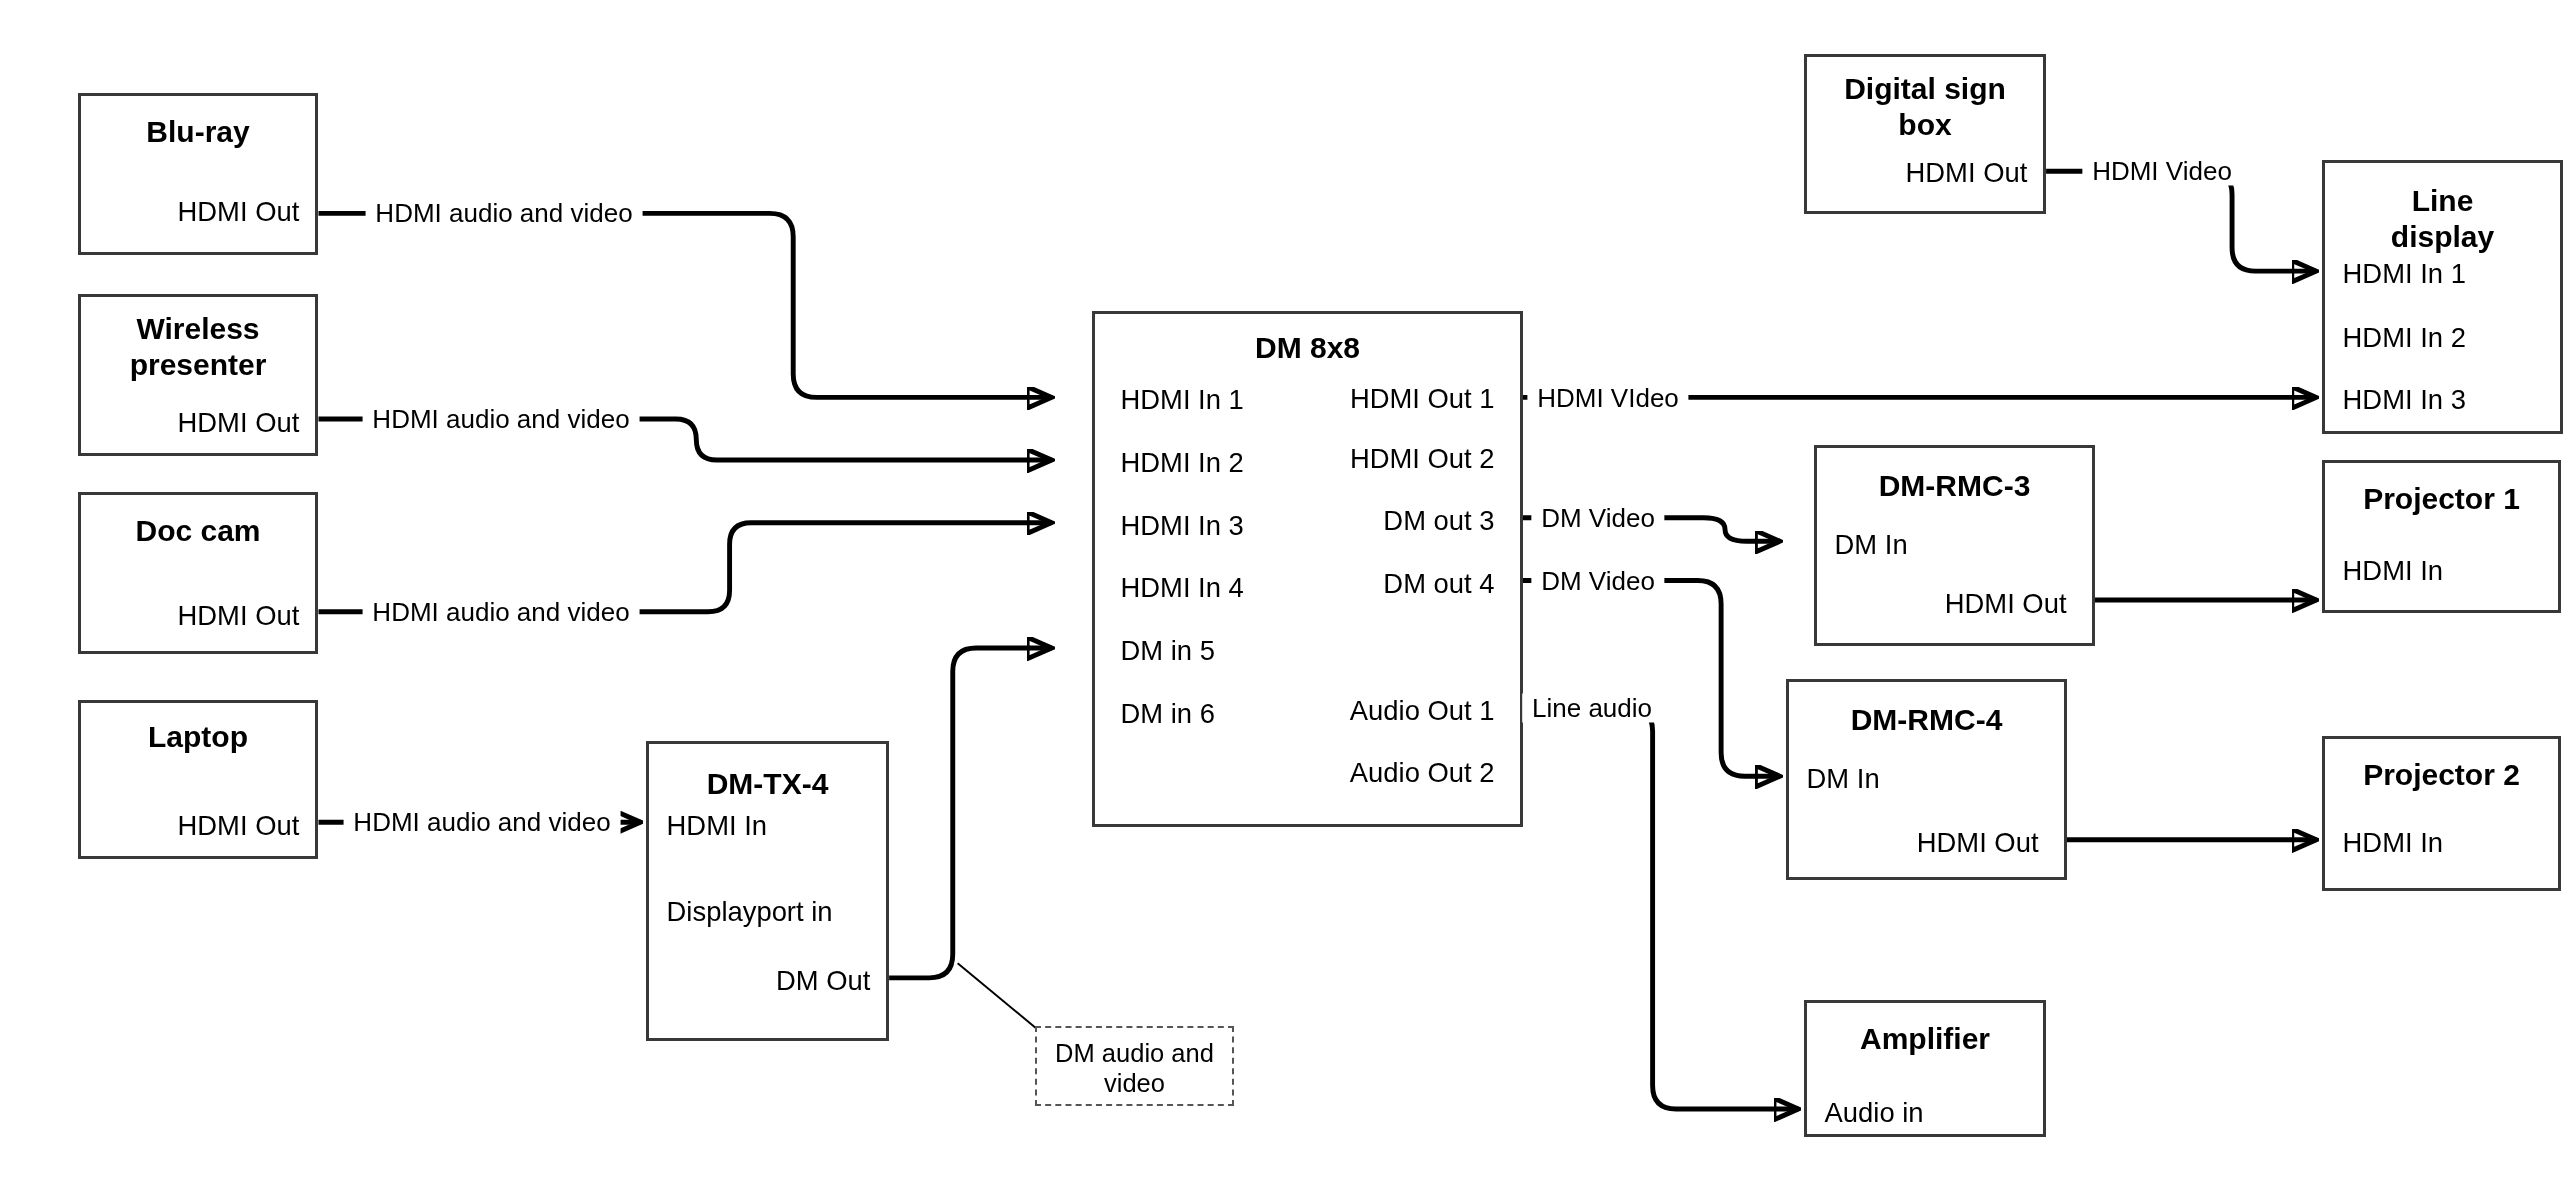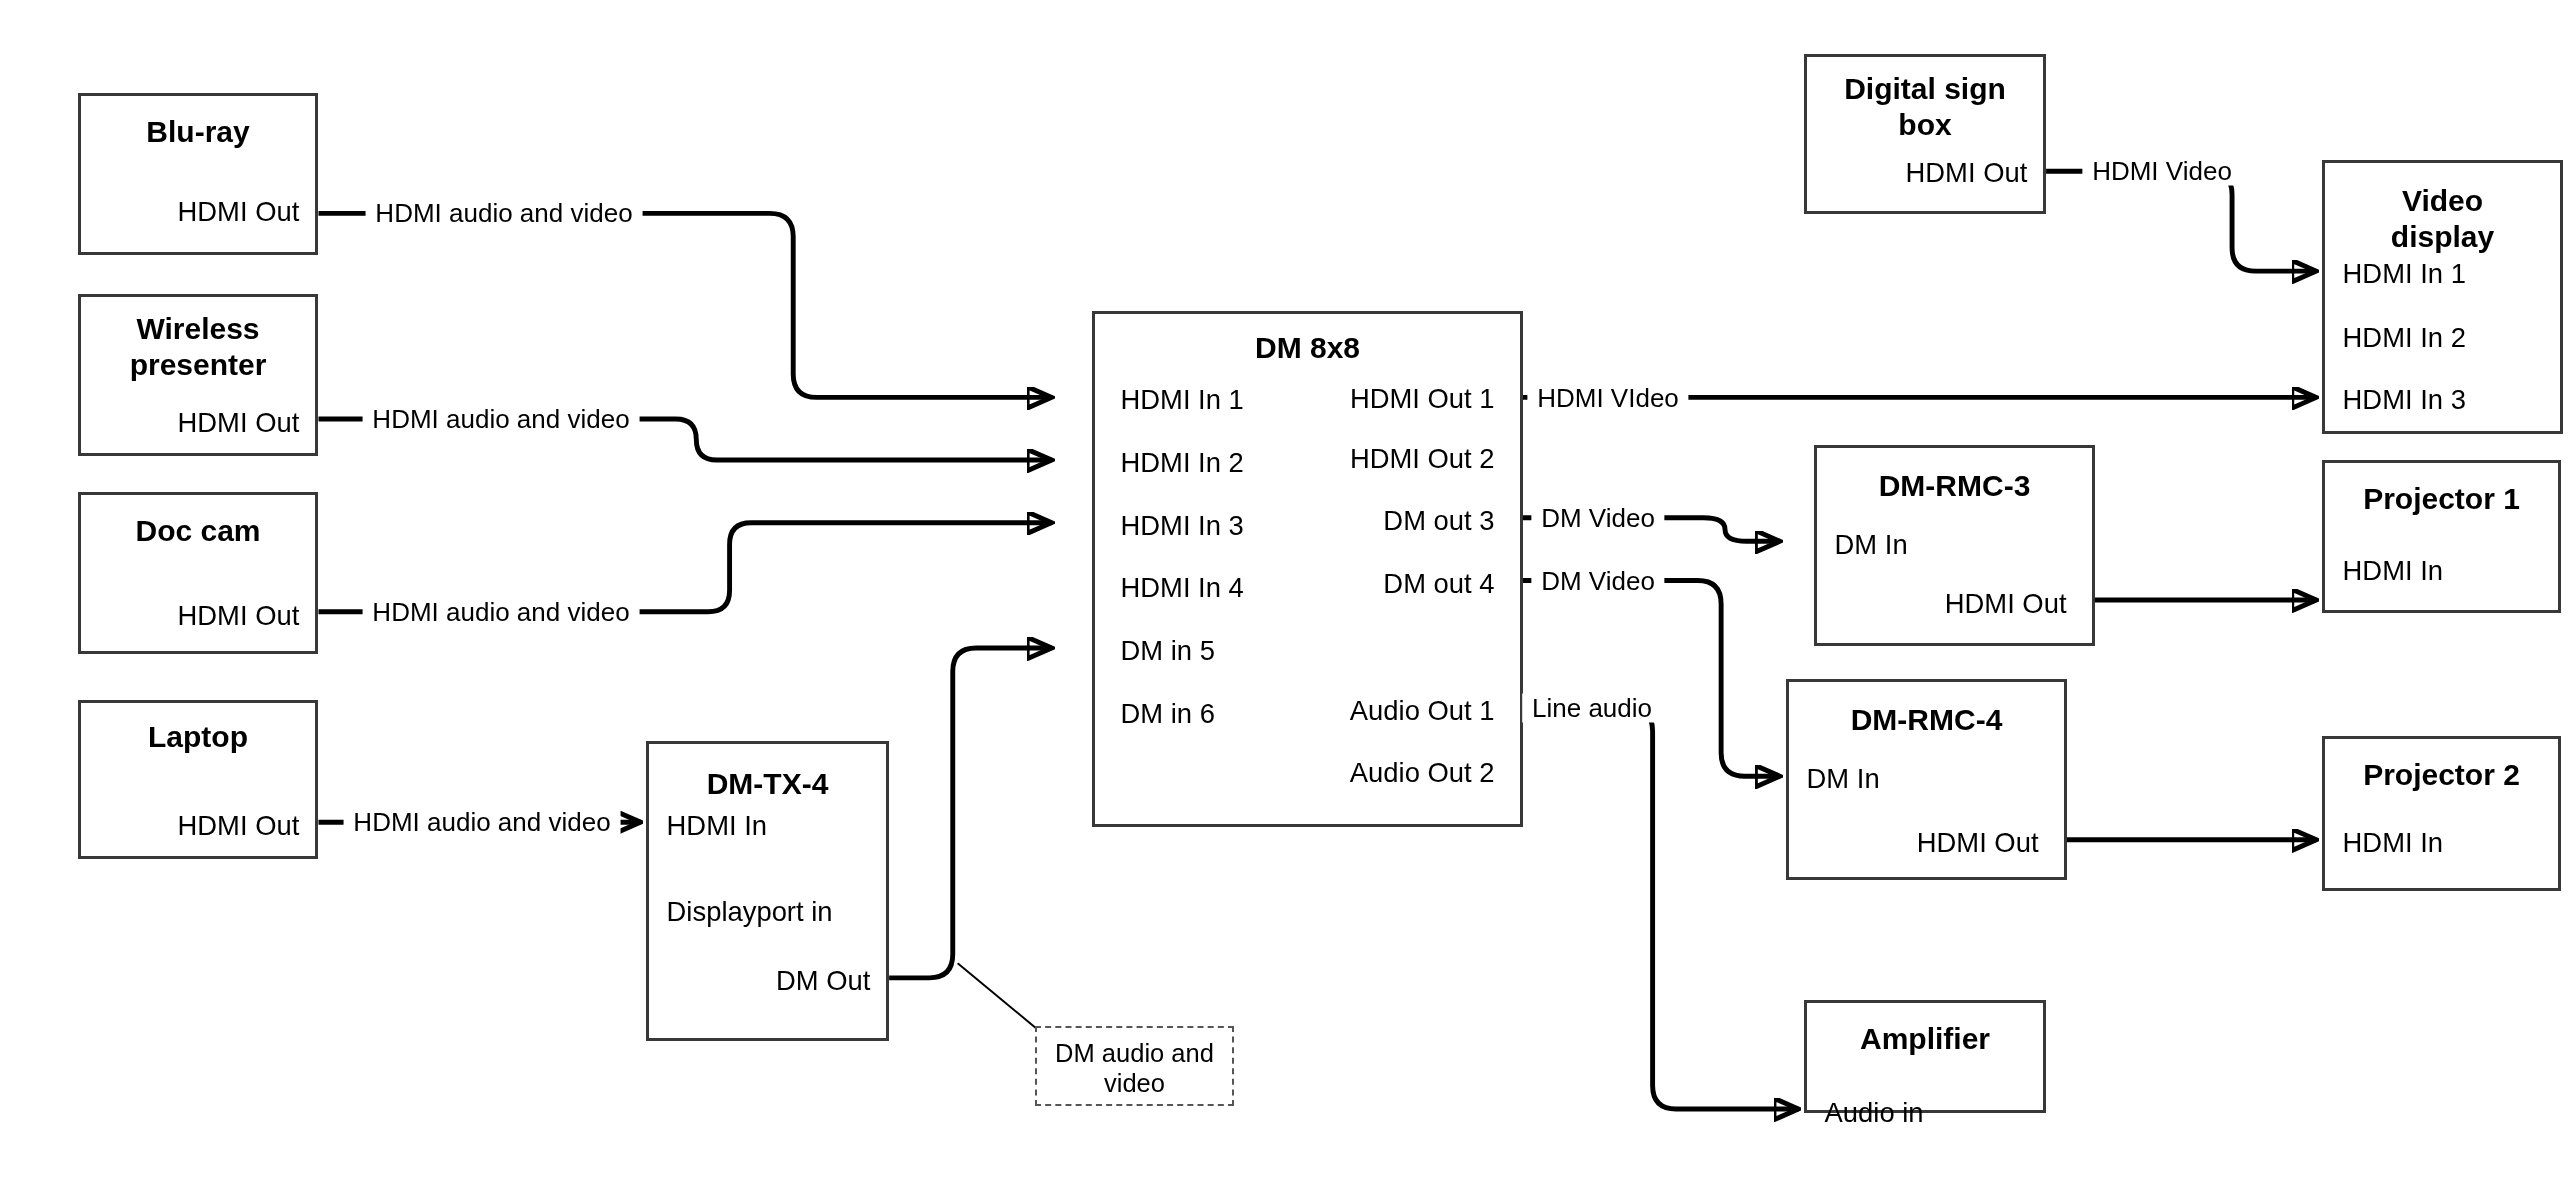--- a/index.html
+++ b/index.html
@@ -127,21 +127,21 @@
     <span class="port out" style="top:381px; right:25.5px;">Audio Out 1</span>
     <span class="port out" style="top:443px; right:25.5px;">Audio Out 2</span>
   </div>
 
   <div class="node" style="left:1804px; top:54px; width:242px; height:160px;">
     <div class="title" style="padding-top:13.7px; max-width:176px;">Digital sign box</div>
     <span class="port out" style="top:100px;">HDMI Out</span>
   </div>
 
   <div class="node" style="left:2322px; top:160px; width:241px; height:274px;">
-    <div class="title" style="padding-top:19.6px; max-width:137px;">Video display</div>
+    <div class="title" style="padding-top:19.6px; max-width:137px;">Line display</div>
     <span class="port in" style="top:95px;">HDMI In 1</span>
     <span class="port in" style="top:159px;">HDMI In 2</span>
     <span class="port in" style="top:221px;">HDMI In 3</span>
   </div>
 
   <div class="node" style="left:1786px; top:445px; width:281px; height:201px;margin-left:28px;">
     <div class="title" style="padding-top:19.6px;">DM-RMC-3</div>
     <span class="port in" style="top:81px;">DM In</span>
     <span class="port out" style="top:140px; right:25.5px;">HDMI Out</span>
   </div>
@@ -155,21 +155,21 @@
     <div class="title" style="padding-top:19.6px;">DM-RMC-4</div>
     <span class="port in" style="top:81px;">DM In</span>
     <span class="port out" style="top:145px; right:25.5px;">HDMI Out</span>
   </div>
 
   <div class="node" style="left:2322px; top:736px; width:239px; height:155px;">
     <div class="title" style="padding-top:17.6px;">Projector 2</div>
     <span class="port in" style="top:88px;">HDMI In</span>
   </div>
 
-  <div class="node" style="left:1804px; top:1000px; width:242px; height:113px;">
+  <div class="node" style="left:1804px; top:1000px; width:242px; height:137px;">
     <div class="title" style="padding-top:17.6px;">Amplifier</div>
     <span class="port in" style="top:94px;">Audio in</span>
   </div>
 
   <span class="wire-label" style="left:504px;  top:213px;">HDMI audio and video</span>
   <span class="wire-label" style="left:501px;  top:419px;">HDMI audio and video</span>
   <span class="wire-label" style="left:501px;  top:612px;">HDMI audio and video</span>
   <span class="wire-label" style="left:482px;  top:822px;">HDMI audio and video</span>
   <span class="wire-label" style="left:1608px; top:398px;">HDMI VIdeo</span>
   <span class="wire-label" style="left:2162px; top:171px;">HDMI Video</span>

